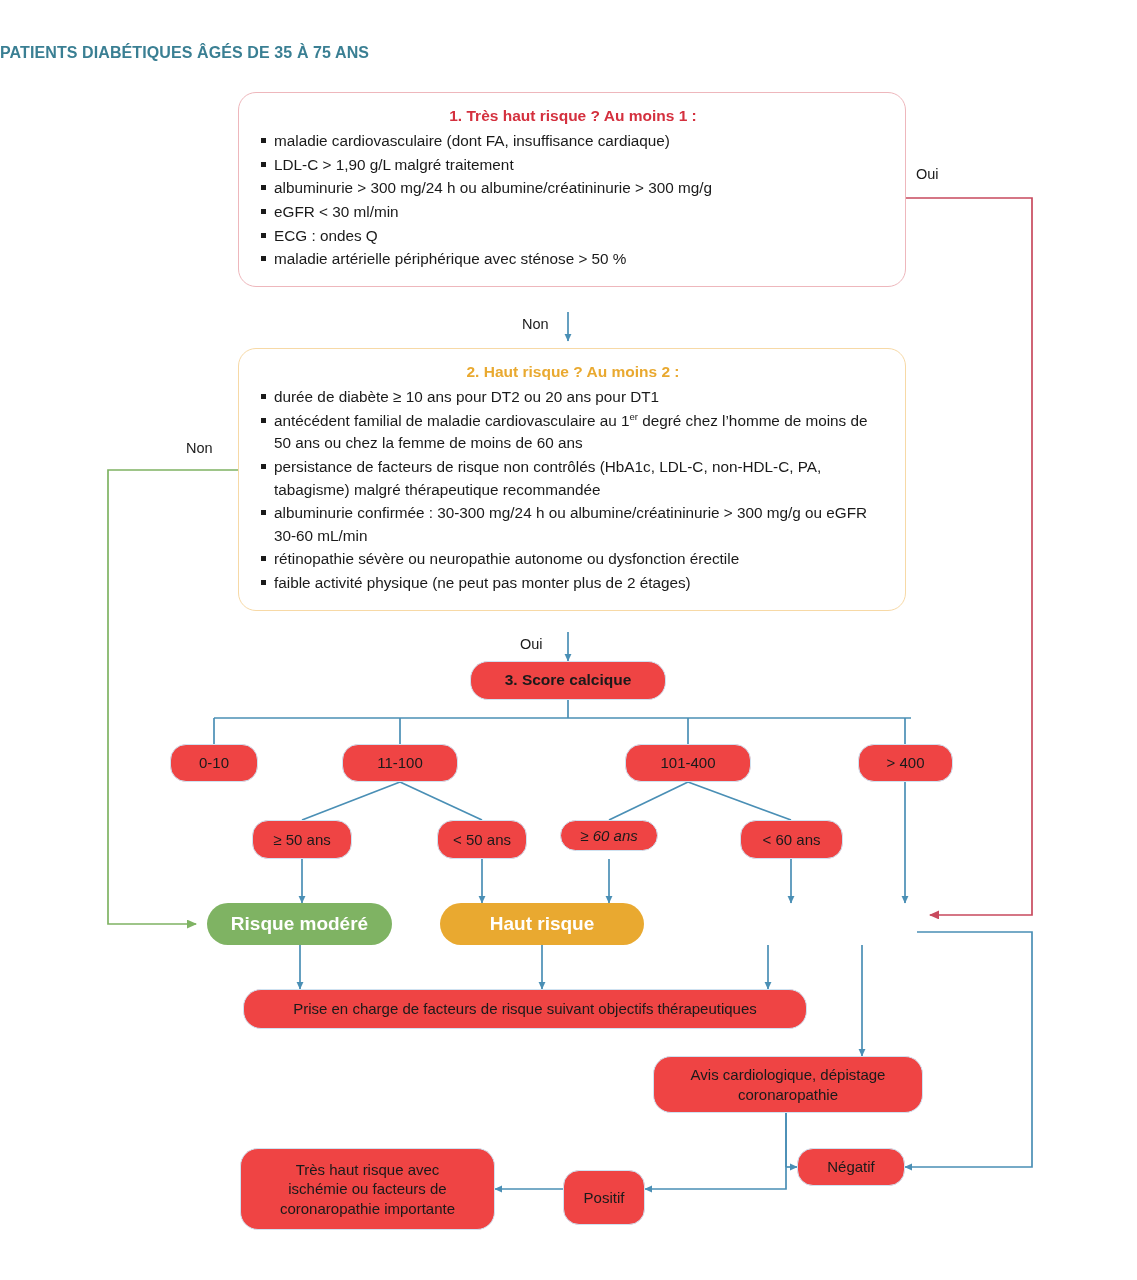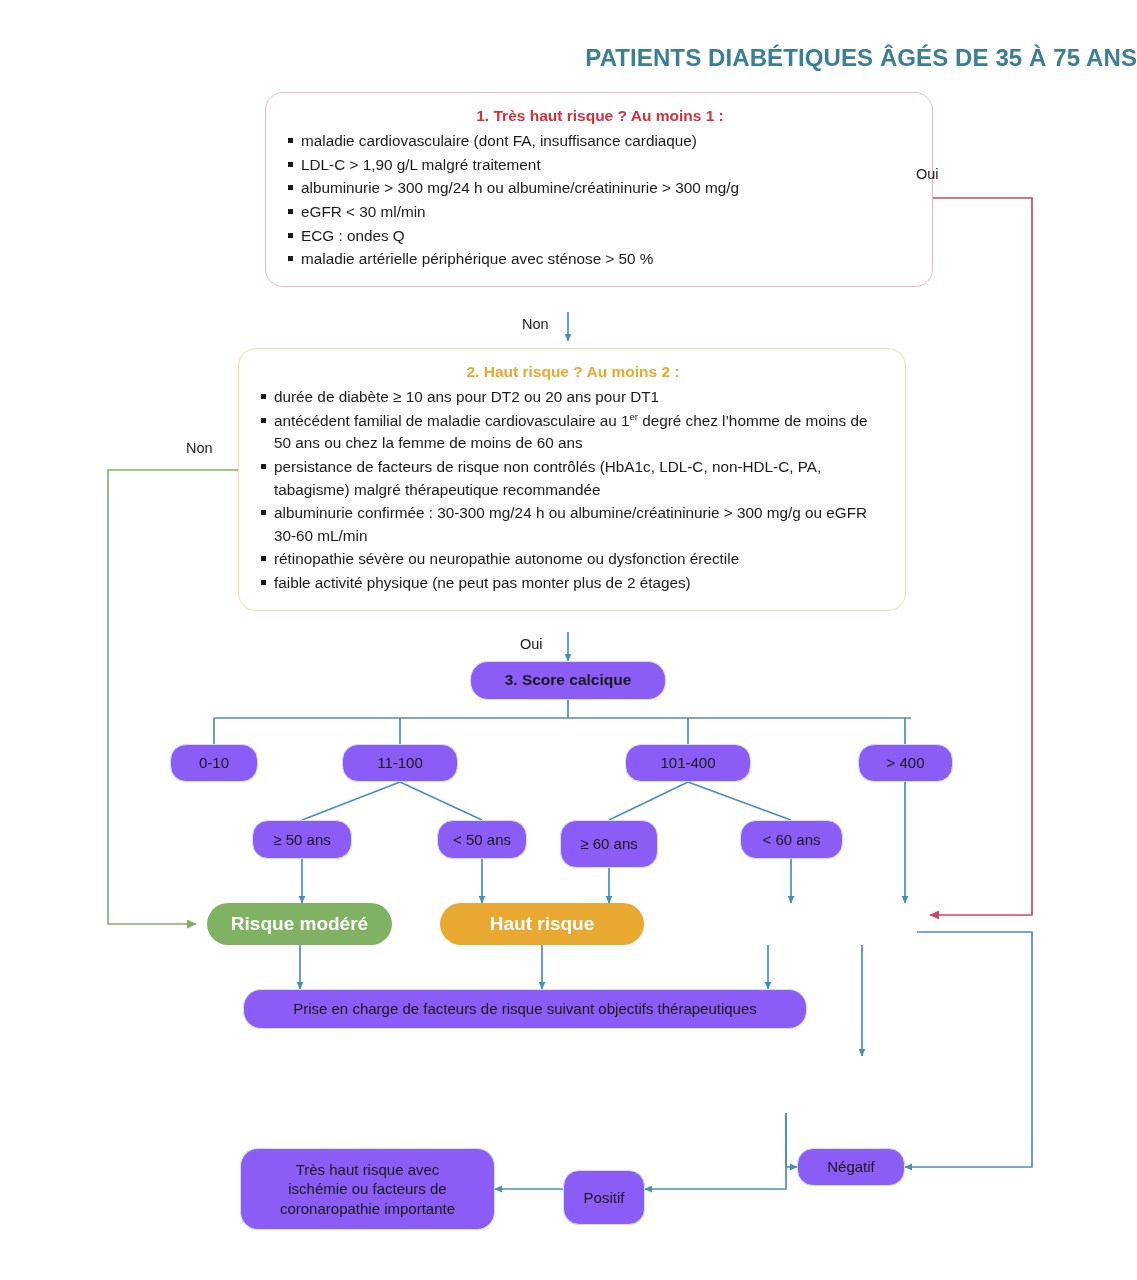--- a/index.html
+++ b/index.html
@@ -4,48 +4,48 @@
 <style>
   html,body{margin:0;padding:0;background:#ffffff;}
   body{width:1137px;height:1280px;position:relative;overflow:hidden;
        font-family:"Liberation Sans","DejaVu Sans",sans-serif;color:#1a1a1a;}
   #stage{position:relative;width:1137px;height:1280px;}
   svg.edges{position:absolute;left:0;top:0;width:1137px;height:1280px;}
 
   .node{position:absolute;box-sizing:border-box;}
 
   .title{
-    position:absolute;left:0;top:44px;width:1137px;text-align:right;
-    font-size:24px;font-weight:bold;letter-spacing:.1px;color:#3a7f93;
+    position:absolute;left:0;top:44px;width:1137px;text-align:left;
+    font-size:16px;font-weight:bold;letter-spacing:.1px;color:#3a7f93;
   }
 
   .crit-box{
     border-radius:18px;background:#ffffff;
     padding:14px 20px 14px 22px;
   }
-  .crit-box.red{border:1.6px solid #eeb7bc;margin-left:27px;}
+  .crit-box.red{border:1.6px solid #eeb7bc;}
   .crit-box.amber{border:1.6px solid #f7d9a6;}
   .crit-head{
     text-align:center;font-weight:bold;font-size:15.5px;margin-bottom:5px;
   }
   .crit-head.red{color:#d4303e;}
   .crit-head.amber{color:#e9a930;}
   .crit-list{list-style:none;margin:0;padding:0;}
   .crit-list li{
     font-size:15.3px;line-height:1.48;position:relative;padding-left:13px;
     margin:0 0 1px 0;
   }
   .crit-list li:before{
     content:"";position:absolute;left:0;top:8px;width:5px;height:5px;
     background:#1a1a1a;
   }
   sup{font-size:9.5px;vertical-align:super;}
 
   .pill{
-    border:1.5px solid #cfe2f1;background:#8b5cf6;border-radius:16px;
+    border:1.5px solid #cfe2f1;background:#ef4444;border-radius:16px;
     display:flex;align-items:center;justify-content:center;text-align:center;
     font-size:15px;line-height:1.3;padding:3px 8px;
   }
   .pill.bold{font-weight:bold;font-size:15.5px;}
   .pill.wide-radius{border-radius:18px;}
 
   .result{
     border-radius:22px;display:flex;align-items:center;justify-content:center;
     color:#ffffff;font-weight:bold;font-size:19px;text-align:center;
   }
@@ -158,28 +158,32 @@
 
   <div class="node pill bold wide-radius" style="left:470px;top:661px;width:196px;height:39px;">3. Score calcique</div>
 
   <div class="node pill" style="left:170px;top:744px;width:88px;height:38px;">0-10</div>
   <div class="node pill" style="left:342px;top:744px;width:116px;height:38px;">11-100</div>
   <div class="node pill" style="left:625px;top:744px;width:126px;height:38px;">101-400</div>
   <div class="node pill" style="left:858px;top:744px;width:95px;height:38px;">&gt; 400</div>
 
   <div class="node pill" style="left:252px;top:820px;width:100px;height:39px;">≥ 50 ans</div>
   <div class="node pill" style="left:437px;top:820px;width:90px;height:39px;">&lt; 50 ans</div>
-  <div class="node pill" style="left:560px;top:820px;width:98px;height:48px;">≥ 60 ans</div>
+  <div class="node pill" style="left:560px;top:820px;width:98px;height:31px;font-style:italic;">≥ 60 ans</div>
   <div class="node pill" style="left:740px;top:820px;width:103px;height:39px;">&lt; 60 ans</div>
 
   <div class="node result green" style="left:207px;top:903px;width:185px;height:42px;">Risque modéré</div>
   <div class="node result orange" style="left:440px;top:903px;width:204px;height:42px;">Haut risque</div>
 
   <div class="node pill wide-radius" style="left:243px;top:989px;width:564px;height:40px;">Prise en charge de facteurs de risque suivant objectifs thérapeutiques</div>
 
+  <div class="node pill wide-radius" style="left:653px;top:1056px;width:270px;height:57px;flex-direction:column;">
+    <span>Avis cardiologique, dépistage</span>
+    <span>coronaropathie</span>
+  </div>
 
   <div class="node pill" style="left:797px;top:1148px;width:108px;height:38px;">Négatif</div>
   <div class="node pill" style="left:563px;top:1170px;width:82px;height:55px;">Positif</div>
 
   <div class="node pill wide-radius" style="left:240px;top:1148px;width:255px;height:82px;flex-direction:column;">
     <span>Très haut risque avec</span>
     <span>ischémie ou facteurs de</span>
     <span>coronaropathie importante</span>
   </div>
 

